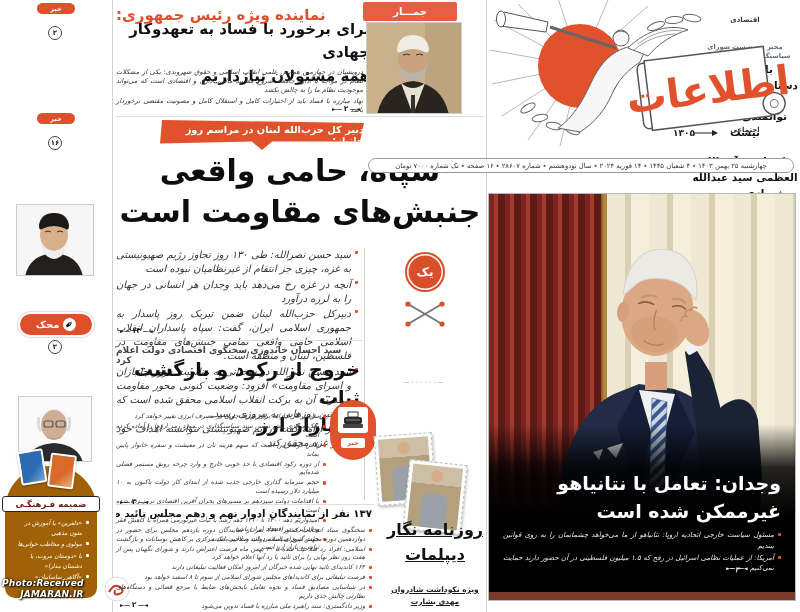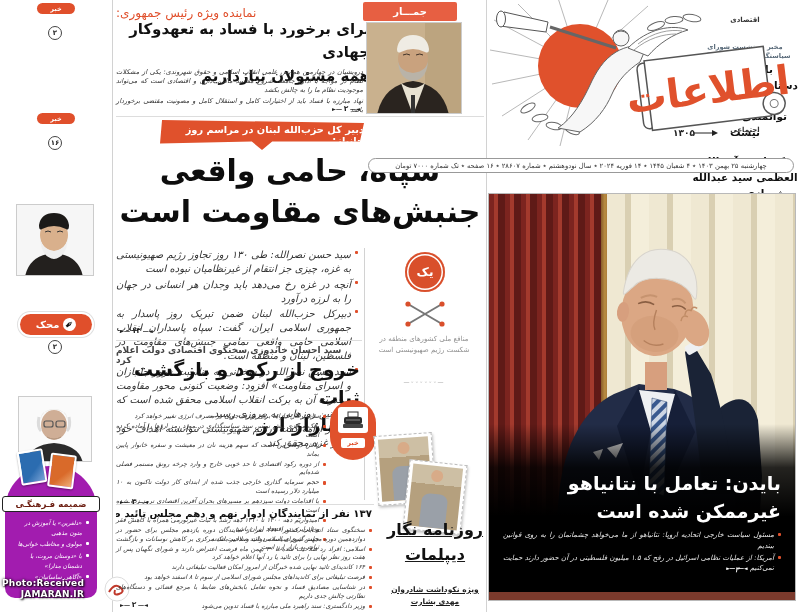--- a/index.html
+++ b/index.html
@@ -4,21 +4,21 @@
 <style>
   * { margin:0; padding:0; box-sizing:border-box; }
   body { background:#888; font-family:"DejaVu Sans", sans-serif; }
   .page { position:relative; width:800px; height:612px; background:#fff; overflow:hidden;
           direction:rtl; font-family:"DejaVu Sans", sans-serif; color:#1a1a1a; }
   .abs { position:absolute; }
   .vrule { position:absolute; width:1px; background:#d2d2d2; }
   .hrule { position:absolute; height:1px; background:#ddd; }
 
   
-  .kicker-o { color:#e04f2b; font-weight:normal; font-size:12px; }
+  .kicker-o { color:#e04f2b; font-weight:bold; font-size:15px; }
   .kicker-g { color:#555; font-size:9px; font-weight:bold; }
   .hl { font-weight:900; color:#111; }
   .small-t { font-size:6.6px; line-height:1.4; color:#333; text-align:justify; }
   .bl { position:relative; padding-right:7px; margin-bottom:1.5px;font-style:italic; }
   .bl::before { content:""; position:absolute; right:0; top:3px; width:3.2px; height:3.2px;
                 background:#e04f2b; border-radius:1px; }
   .pmk { display:flex; align-items:center; gap:2px; font-size:7.5px; font-weight:bold; color:#222; }
   .pmk::before { content:"◄―"; font-size:5.5px; color:#222; }
   .pmk::after  { content:"―►"; font-size:5.5px; color:#222; }
 
@@ -32,29 +32,29 @@
   .sb-note { position:absolute; width:106px; right:2px; text-align:center; font-size:6.5px; line-height:1.4; color:#444; }
   .sb-kicker { position:absolute; width:108px; right:1px; text-align:center; font-size:6.6px; line-height:1.4; color:#5a6b7a; font-weight:bold; }
   .photo-frame { position:absolute; border:1px solid #ccc; overflow:hidden; background:#fff; }
 
   .mohek-pill { position:absolute; left:20px; width:72px; height:21px; background:#e04f2b; border-radius:11px;
                 display:flex; align-items:center; justify-content:center; gap:4px; color:#fff;
                 font-weight:900; font-size:10px; box-shadow:0 0 0 2px #fff, 0 0 0 3px #e0e0e0; }
   .pen-glyph { font-size:11px; color:#111; background:#fff; border-radius:50%; width:13px; height:13px;
                display:flex; align-items:center; justify-content:center; transform:rotate(-40deg); }
 
-  .suppl-box { position:absolute; left:5px; top:466px; width:92px; height:132px; background:#a21caf;
+  .suppl-box { position:absolute; left:5px; top:466px; width:92px; height:132px; background:#a16207;
                border-radius:44px 44px 10px 10px; }
   .suppl-label { position:absolute; top:30px; left:-3px; width:98px; background:#fff; border:1.5px solid #222;
                  border-radius:3px; color:#6b1d10; font-weight:900; font-size:8.5px; text-align:center; padding:2px 0; }
   .suppl-items { position:absolute; top:52px; right:8px; width:78px; color:#fff; font-size:6px; line-height:1.65; }
   .suppl-items .bl::before { background:#fff; }
   .book { position:absolute; width:26px; height:34px; border:2px solid #fff; border-radius:2px;
           box-shadow:0 1px 2px rgba(0,0,0,.4); }
-  .jam-wm { position:absolute; display:flex; align-items:center; gap:20px; }
+  .jam-wm { position:absolute; display:flex; align-items:center; gap:20px;font-style:italic; }
   .jam-text { color:#fff; font-weight:bold; font-size:9px; line-height:1.2;
               text-shadow:0 0 3px #000, 1px 1px 2px #000; letter-spacing:.2px; }
 
   
   .banner { position:absolute; left:160px; top:120px; width:204px; height:30px; background:#e0512c;
             clip-path:polygon(1% 0, 100% 10%, 98% 72%, 55% 72%, 50% 100%, 45% 72%, 0 78%);
             display:flex; align-items:flex-start; justify-content:center; }
   .banner span { color:#fff; font-weight:bold; font-size:9.8px; margin-top:4px; }
   .main-hl { position:absolute; left:116px; top:150px; width:368px; text-align:center;
              font-weight:900; font-size:30px; line-height:1.38; color:#0d0d0d; }
@@ -237,21 +237,20 @@
 
   <div class="seal" style="left:405px; top:252px;">یک</div>
   <svg class="abs" style="left:404px; top:300px;" width="42" height="28" viewBox="0 0 42 28">
     <line x1="4" y1="4" x2="38" y2="24" stroke="#777" stroke-width="2"></line>
     <line x1="38" y1="4" x2="4" y2="24" stroke="#777" stroke-width="2"></line>
     <circle cx="4" cy="4" r="2.6" fill="#d94f2b"></circle>
       <circle cx="38" cy="4" r="2.6" fill="#d94f2b"></circle>
     <circle cx="4" cy="24" r="2.6" fill="#d94f2b"></circle>
       <circle cx="38" cy="24" r="2.6" fill="#d94f2b"></circle>
   </svg>
-  <div class="side-note" style="left:368px; top:334px;">منافع ملی کشورهای منطقه در شکست رژیم صهیونیستی است</div>
   <div class="squiggle" style="left:368px; top:378px;">—◦◦◦◦◦◦—</div>
 
   <div class="hrule" style="left:116px; top:340px; width:246px;"></div>
 
   <div class="abs kicker-g" style="left:116px; top:345px; width:244px; text-align:left; font-weight:bold; color:#444;">سید احسان خاندوزی سخنگوی اقتصادی دولت اعلام کرد</div>
   <div class="abs hl" style="left:116px; top:356px; width:244px; font-size:19px; line-height:1.45; text-align:right;">
     <div>خروج از رکود و بازگشت ثبات</div>
     <div>به بازار ارز</div>
   </div>
   <div class="abs small-t" style="left:116px; top:412px; width:210px; font-size:6.4px; line-height:1.35;">
@@ -395,21 +394,21 @@
       </g>
       <path d="M246 300 C240 250 232 210 222 180 L204 150 L196 158 C200 186 208 230 214 300 Z" fill="#1a2336"></path>
       <rect x="196" y="148" width="18" height="10" rx="3" fill="#eef0f2" transform="rotate(-30 205 153)"></rect>
       <g transform="rotate(-24 206 134)">
         <ellipse cx="206" cy="134" rx="13" ry="19" fill="#dba784"></ellipse>
         <path d="M196 122 q4 -6 8 -1 M202 118 q4 -6 8 -1 M209 117 q4 -5 7 0" stroke="#c08c66" fill="none" stroke-width="1.4"></path>
       </g>
     </svg>
     <div class="biden-cap">
       <div class="biden-hl">
-        <div>بایدن: تعامل با نتانیاهو</div>
+        <div>وجدان: تعامل با نتانیاهو</div>
         <div>غیرممکن شده است</div>
       </div>
       <div class="biden-bl">
         <div class="bl"><span>مسئول سیاست خارجی اتحادیه اروپا: نتانیاهو از ما می‌خواهد چشمانمان را به روی قوانین ببندیم</span></div>
         <div class="bl">
           <span>آمریکا: از عملیات نظامی اسرائیل در رفح که ۱.۵ میلیون فلسطینی در آن حضور دارند حمایت نمی‌کنیم</span>
           <span class="pmk-w">
               <span>۳</span>
             </span>
         </div>

